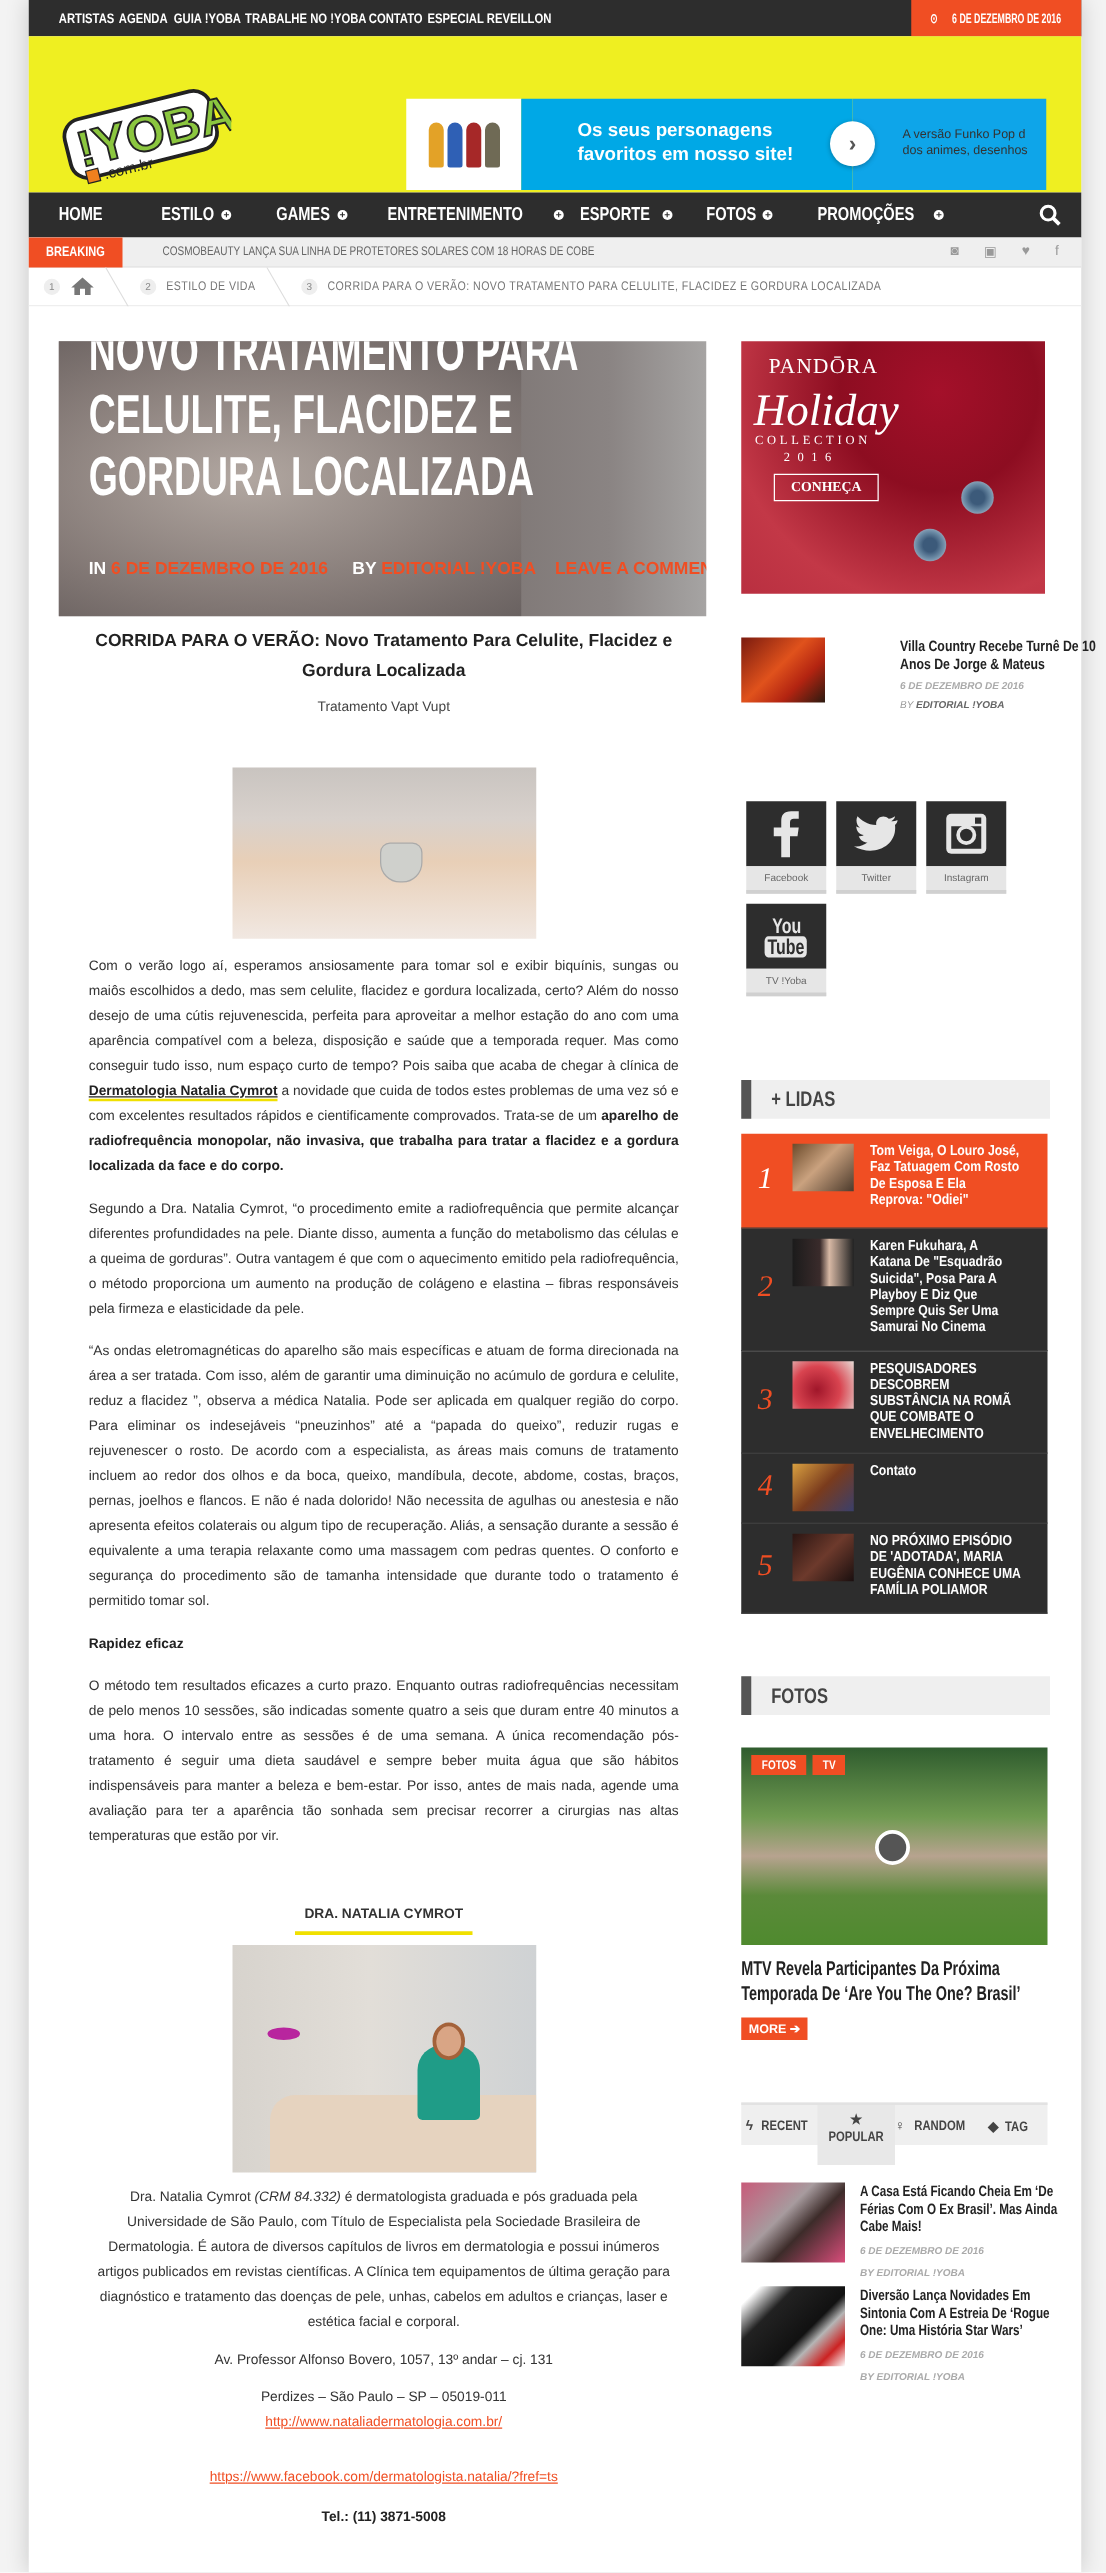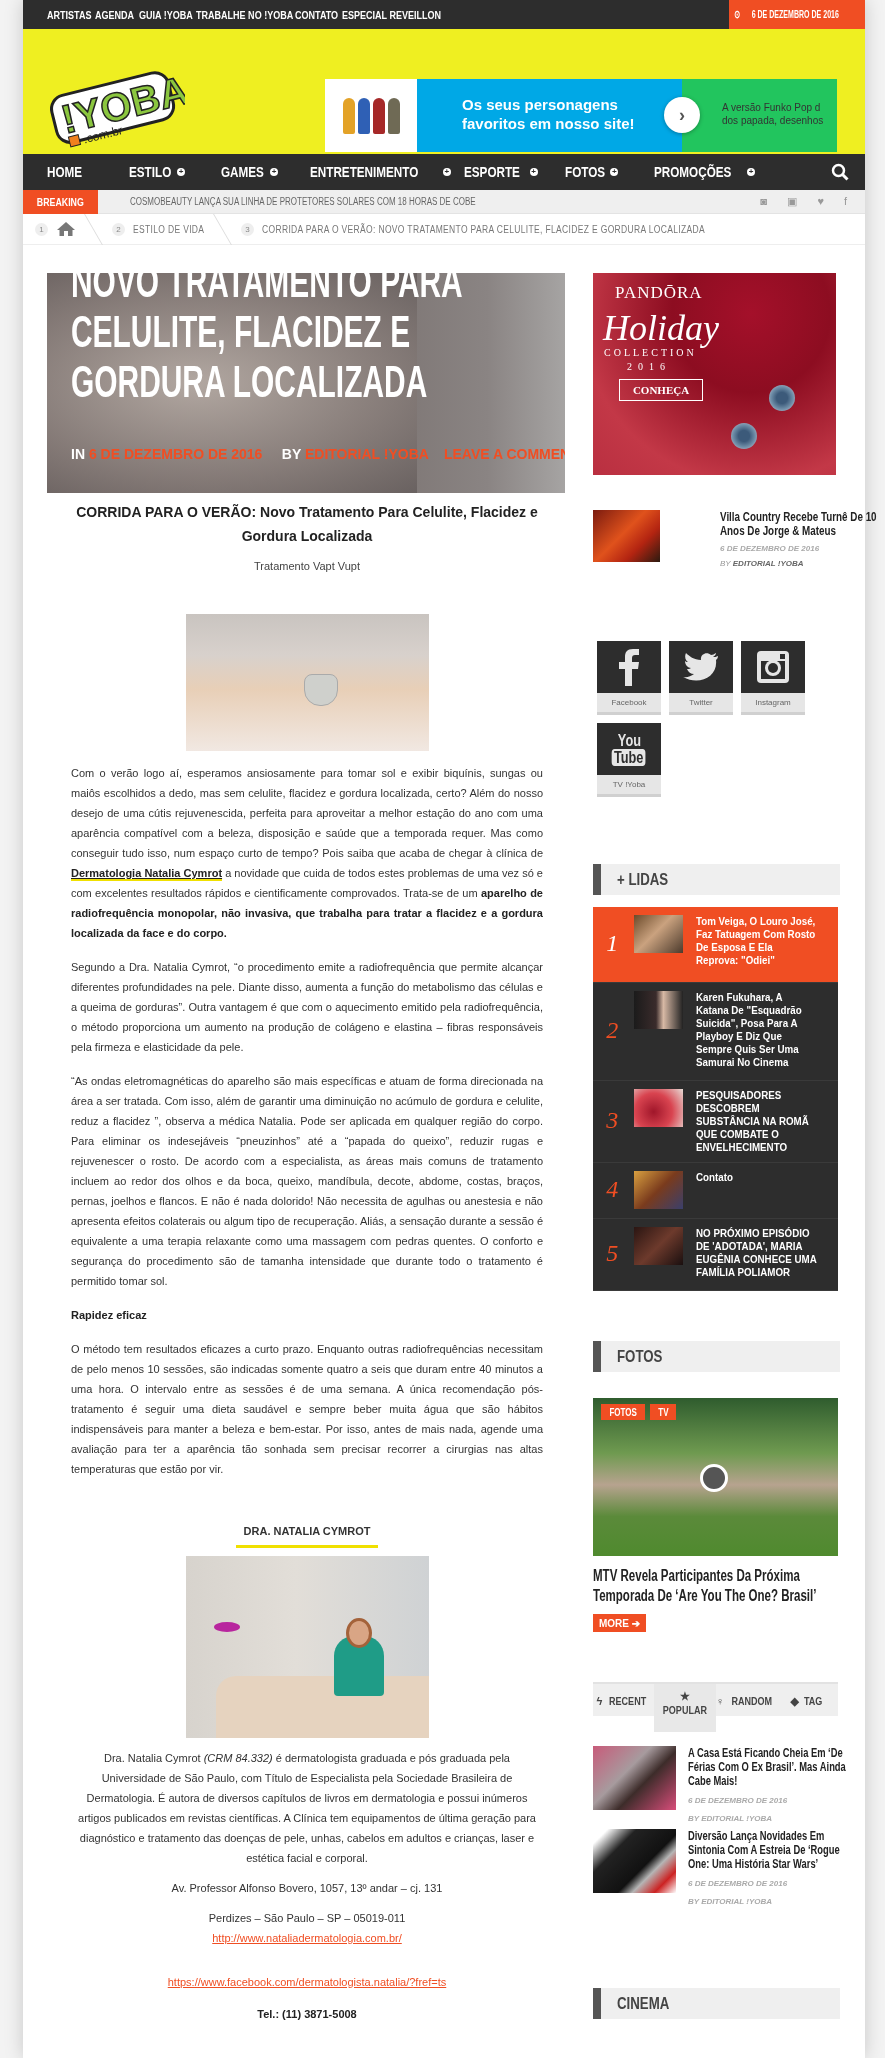--- a/index.html
+++ b/index.html
@@ -1,31 +1,31 @@
 <!DOCTYPE html>
 <html><head>
 <meta charset="utf-8">
 <style>
 *{box-sizing:border-box;margin:0;padding:0;}
 body{width:885px;height:2058px;background:#f3f3f3;font-family:"Liberation Sans",sans-serif;overflow:hidden;position:relative;}
 .page{position:absolute;left:23px;top:0;width:842px;height:2058px;background:#fff;box-shadow:0 0 18px rgba(0,0,0,.18);}
 
 .topbar{height:29px;background:#2d2d2d;display:flex;align-items:center;position:relative;}
 .topbar a{color:#fff;font-size:11px;font-weight:bold;margin-left:24px;text-decoration:none;transform:scaleX(.82);transform-origin:left;display:inline-block;white-space:nowrap;}
-.date-badge{position:absolute;right:0;top:0;height:29px;width:136px;background:#f04e23;color:#fff;font-size:11px;font-weight:bold;display:flex;align-items:center;justify-content:flex-end;}
+.date-badge{position:absolute;right:0;top:0;height:29px;width:136px;background:#f04e23;color:#fff;font-size:11px;font-weight:bold;display:flex;align-items:center;justify-content:flex-start;}
 .date-badge span{transform:scaleX(.8);display:inline-block;white-space:nowrap;}
 
 .header{height:125px;background:#efef21;position:relative;}
 .logo{position:absolute;left:22px;top:40px;width:140px;height:80px;}
 .ad{position:absolute;left:302px;top:50px;width:512px;height:73px;display:flex;}
 .ad .toys{width:92px;background:#fff;display:flex;align-items:center;justify-content:center;gap:3px;}
 .toy{width:12px;height:36px;border-radius:6px 6px 2px 2px;}
 .ad .blue{width:265px;background:#00a8e6;color:#fff;font-weight:bold;font-size:15px;padding:16px 0 0 45px;line-height:19px;position:relative;}
 .ad .arrow{position:absolute;right:-18px;top:18px;width:36px;height:36px;border-radius:50%;background:#fff;box-shadow:0 1px 4px rgba(0,0,0,.3);display:flex;align-items:center;justify-content:center;color:#555;font-size:18px;z-index:2;}
-.ad .white{flex:1;background:#22c55e;font-size:10px;color:#333;padding:22px 0 0 40px;line-height:13px;overflow:hidden;white-space:nowrap;}
+.ad .white{flex:1;background:#0ea5e9;font-size:10px;color:#333;padding:22px 0 0 40px;line-height:13px;overflow:hidden;white-space:nowrap;}
 
 .mainnav{height:36px;background:#2d2d2d;display:flex;align-items:center;position:relative;}
 .mainnav a{color:#fff;font-size:15px;font-weight:bold;text-decoration:none;display:flex;align-items:center;position:absolute;top:9px;white-space:nowrap;}
 .mainnav a span.t{transform:scaleX(.78);transform-origin:left;display:inline-block;}
 .plus{display:inline-block;width:8px;height:8px;border-radius:50%;background:#fff;color:#2d2d2d;font-size:8px;line-height:8px;text-align:center;margin-left:-6px;}
 .search-ic{position:absolute;right:16px;top:9px;width:18px;height:18px;}
 
 .breaking{height:24px;background:#efefef;display:flex;align-items:center;position:relative;border-bottom:1px solid #e3e3e3;}
 .breaking .lbl{width:75px;height:24px;background:#f04e23;color:#fff;font-size:11px;font-weight:bold;display:flex;align-items:center;justify-content:center;}
 .breaking .lbl span{transform:scaleX(.8);display:inline-block;}
@@ -143,21 +143,21 @@
         <div class="toy" style="background:#a62828"></div>
         <div class="toy" style="background:#6f6a55"></div>
       </div>
       <div class="blue">
         <div>Os seus personagens</div>
         <div>favoritos em nosso site!</div>
         <div class="arrow">›</div>
       </div>
       <div class="white">
         <div>A versão Funko Pop d</div>
-        <div>dos papada, desenhos</div>
+        <div>dos animes, desenhos</div>
       </div>
     </div>
   </div>
 
   <div class="mainnav">
     <a href="#" style="left:24px">
         <span class="t">HOME</span>
       </a>
     <a href="#" style="left:106px">
         <span class="t">ESTILO</span>
@@ -386,19 +386,14 @@
     <div class="tp" style="margin-top:6px">
       <div class="th" style="background:linear-gradient(135deg,#fff 10%,#222 30%,#111 60%,#b5b5b5 70%,#c22 85%,#fff)"></div>
       <div class="info">
         <div class="tp-title">Diversão Lança Novidades Em Sintonia Com A Estreia De ‘Rogue One: Uma História Star Wars’</div>
         <div class="tp-date">6 DE DEZEMBRO DE 2016</div>
         <div class="tp-by">BY EDITORIAL !YOBA</div>
       </div>
     </div>
   </div>
 
-  <div class="sb" style="top:1988px">
-    <div class="widget-title">
-        <span>CINEMA</span>
-      </div>
-  </div>
 
 </div>
 
 </body></html>

